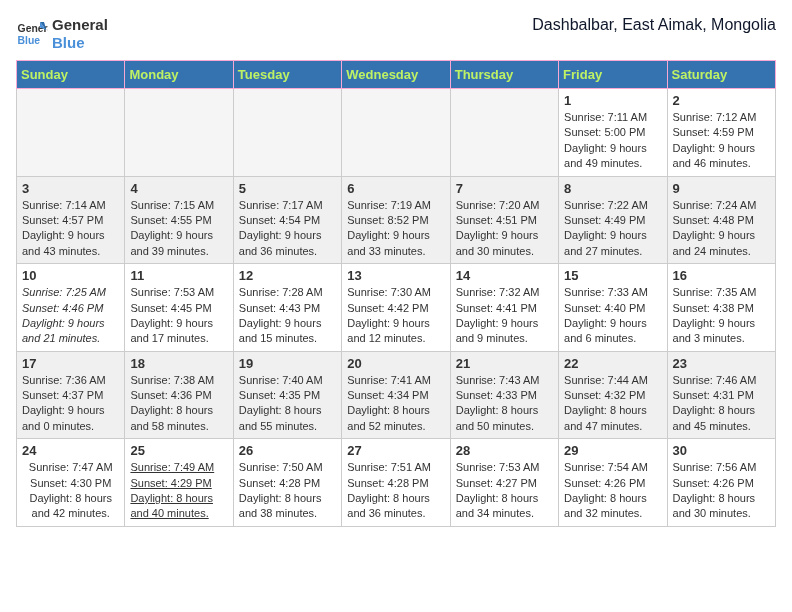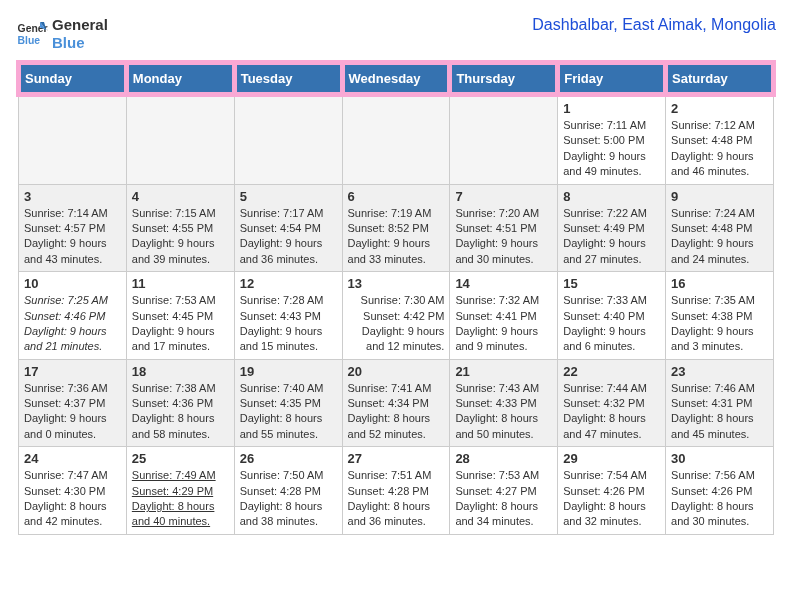--- a/index.html
+++ b/index.html
@@ -28,35 +28,35 @@
     .title-area {
       text-align: right;
     }
     .month-title {
       font-size: 36px;
       font-weight: normal;
       color: #333;
     }
     .location-title {
       font-size: 16px;
-      color: #1d4ed8;
+      color: #0f172a;
     }
     table {
       width: 100%;
       border-collapse: collapse;
       table-layout: fixed;
     }
     th {
       background-color: #3572b0;
-      color: #ffffff;
+      color: #bef264;
       font-size: 13px;
       font-weight: bold;
       padding: 6px 4px;
       text-align: left;
-      border: 5px solid #f9a8d4;
+      border: 1px solid #f9a8d4;
     }
     td {
       border: 1px solid #ccc;
       vertical-align: top;
       padding: 4px 5px;
       font-size: 11px;
       color: #333;
       height: 80px;
       background: #fff;
     }
@@ -121,21 +121,21 @@
         <td>
           <span class="day-number">1</span>
           <div class="day-info" style="white-space: pre-line;">Sunrise: 7:11 AM
 Sunset: 5:00 PM
 Daylight: 9 hours
 and 49 minutes.</div>
         </td>
         <td>
           <span class="day-number">2</span>
           <div class="day-info" style="white-space: pre-line;">Sunrise: 7:12 AM
-Sunset: 4:48 PM
+Sunset: 4:59 PM
 Daylight: 9 hours
 and 46 minutes.</div>
         </td>
       </tr>
       <tr>
         <td class="gray-row">
           <span class="day-number">3</span>
           <div class="day-info" style="white-space: pre-line;">Sunrise: 7:14 AM
 Sunset: 4:57 PM
 Daylight: 9 hours
@@ -201,21 +201,21 @@
         </td>
         <td>
           <span class="day-number">12</span>
           <div class="day-info" style="white-space: pre-line;">Sunrise: 7:28 AM
 Sunset: 4:43 PM
 Daylight: 9 hours
 and 15 minutes.</div>
         </td>
         <td>
           <span class="day-number">13</span>
-          <div class="day-info" style="white-space: pre-line; text-align: right;">Sunrise: 7:30 AM
+          <div class="day-info" style="white-space: pre-line;">Sunrise: 7:30 AM
 Sunset: 4:42 PM
 Daylight: 9 hours
 and 12 minutes.</div>
         </td>
         <td>
           <span class="day-number">14</span>
           <div class="day-info" style="white-space: pre-line;">Sunrise: 7:32 AM
 Sunset: 4:41 PM
 Daylight: 9 hours
 and 9 minutes.</div>
@@ -282,21 +282,21 @@
           <span class="day-number">23</span>
           <div class="day-info" style="white-space: pre-line;">Sunrise: 7:46 AM
 Sunset: 4:31 PM
 Daylight: 8 hours
 and 45 minutes.</div>
         </td>
       </tr>
       <tr>
         <td>
           <span class="day-number">24</span>
-          <div class="day-info" style="white-space: pre-line;">Sunrise: 7:47 AM
+          <div class="day-info" style="white-space: pre-line; text-align: center;">Sunrise: 7:47 AM
 Sunset: 4:30 PM
 Daylight: 8 hours
 and 42 minutes.</div>
         </td>
         <td>
           <span class="day-number">25</span>
           <div class="day-info" style="white-space: pre-line; text-decoration: underline;">Sunrise: 7:49 AM
 Sunset: 4:29 PM
 Daylight: 8 hours
 and 40 minutes.</div>

